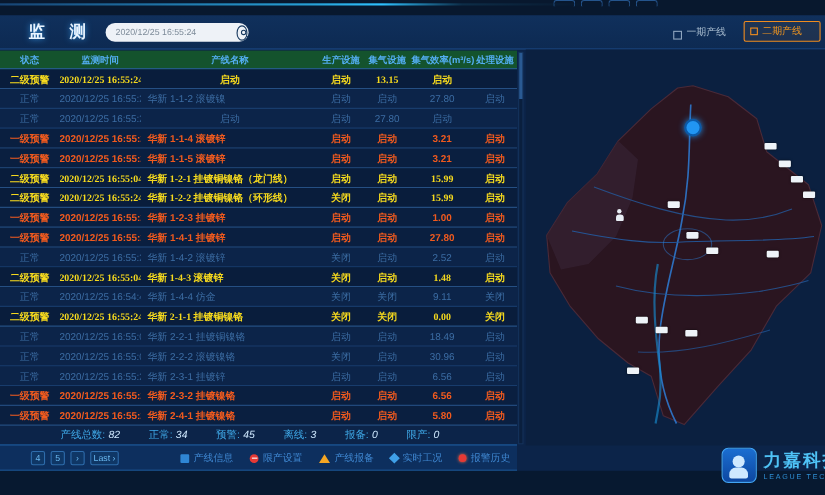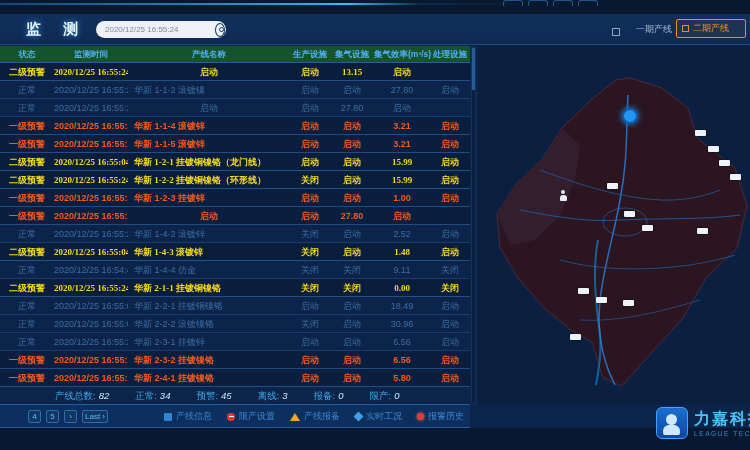--- a/index.html
+++ b/index.html
@@ -22,21 +22,21 @@
   .searchbox { position:absolute; left:96px; top:7px; width:130px; height:17px;
     background:#eef2f7; border-radius:9px; display:flex; align-items:center; }
   .search-input { flex:1; height:15px; border:none; outline:none; background:transparent;
     font-size:8px; color:#7d8b99; padding-left:9px; font-family:"Liberation Sans",sans-serif; }
   .search-btn { width:14px; height:14px; margin-right:1px; border-radius:50%;
     background:#eef2f7; border:1px solid #17395f; position:relative; cursor:pointer; }
   .mag { position:absolute; left:3px; top:3px; width:5px; height:5px;
     border:1.4px solid #17395f; border-radius:50%; }
   .mag::after { content:""; position:absolute; left:4px; top:4px; width:3px; height:1.4px;
     background:#17395f; transform:rotate(45deg); transform-origin:left center; }
-  .phase1 { position:absolute; left:612px; top:9px; display:flex; align-items:flex-end; gap:16px;
+  .phase1 { position:absolute; left:612px; top:9px; display:flex; align-items:flex-end; gap:4px;
     font-size:9px; color:#a8bccf; cursor:pointer; }
   .cb { width:8px; height:8px; border:1px solid #8fa6bf; background:transparent; display:inline-block; }
   .phase2 { position:absolute; left:676px; top:5px; width:70px; height:19px;
     border:1px solid #f08c1e; border-radius:2px; display:flex; align-items:center; gap:4px;
     padding-left:5px; font-size:9px; color:#f3961f; background:rgba(240,140,30,.07); cursor:pointer; }
   .cb2 { width:7px; height:7px; border:1px solid #f08c1e; display:inline-block; }
 
   
   .grid7 { display:grid; grid-template-columns:54px 74px 162px 40px 44px 56px 40px; width:470px; }
   .thead { position:absolute; left:0; top:46px; height:17px; line-height:17px;
@@ -226,20 +226,21 @@
         <span class="c c-name">华新 1-2-3 挂镀锌</span>
         <span class="c">启动</span>
         <span class="c">启动</span>
         <span class="c">1.00</span>
         <span class="c">启动</span>
       </div>
 
       <div class="trow grid7 warn1">
         <span class="c">一级预警</span>
         <span class="c">2020/12/25 16:55:24</span>
+        <span class="c c-name">华新 1-4-1 挂镀锌</span>
         <span class="c">启动</span>
         <span class="c">启动</span>
         <span class="c">27.80</span>
         <span class="c">启动</span>
       </div>
 
       <div class="trow grid7 normal">
         <span class="c">正常</span>
         <span class="c">2020/12/25 16:55:24</span>
         <span class="c c-name">华新 1-4-2 滚镀锌</span>

